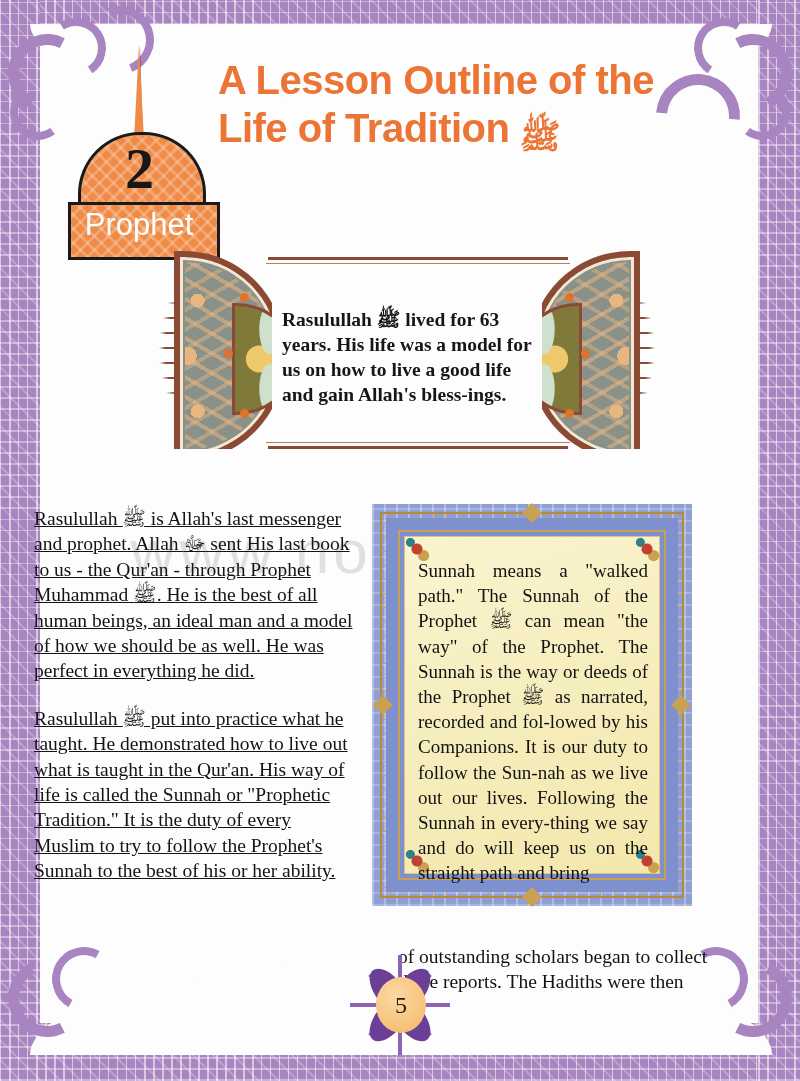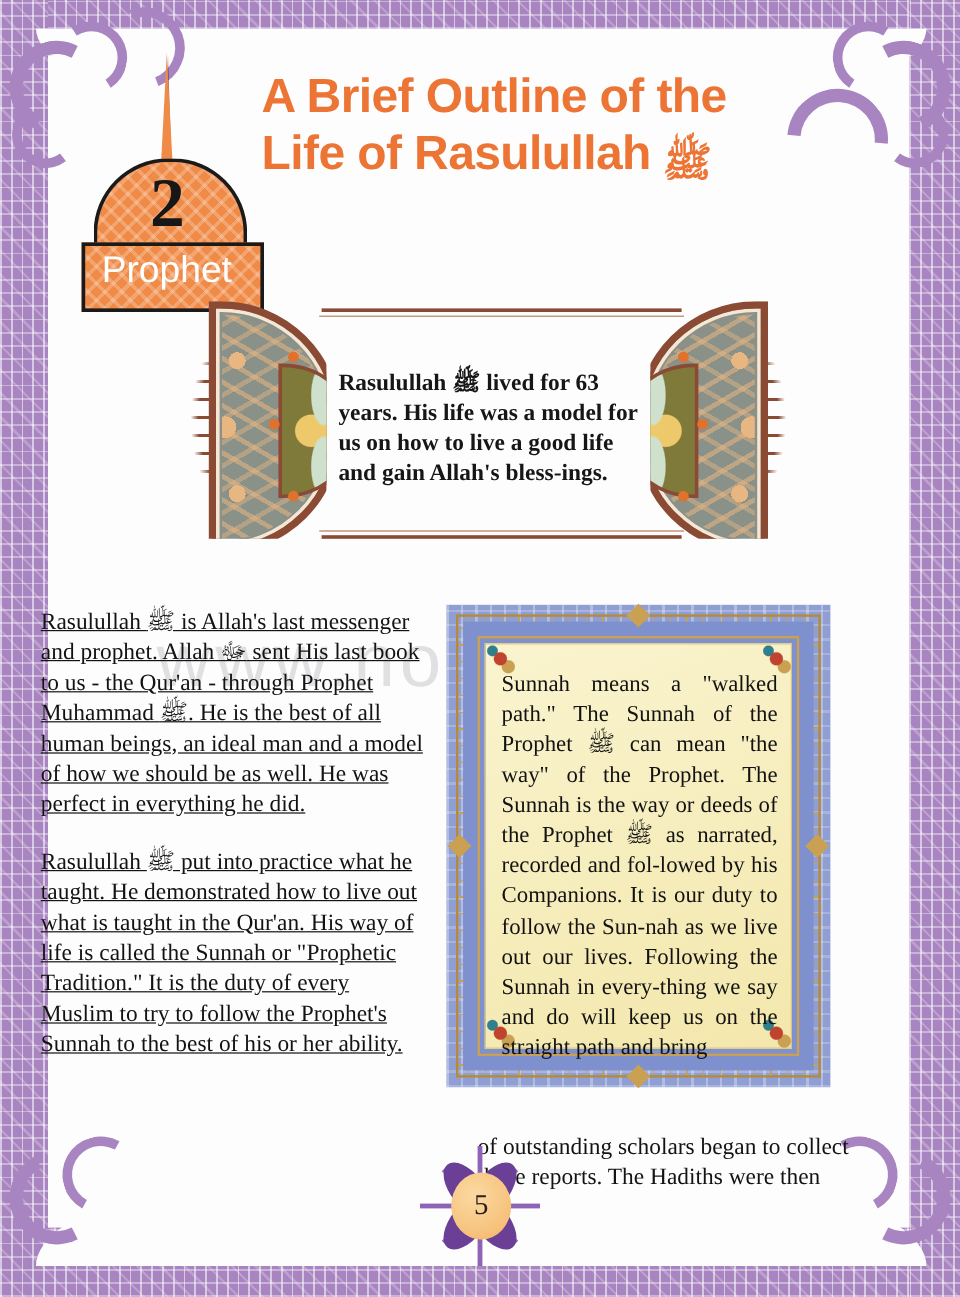--- a/index.html
+++ b/index.html
@@ -307,23 +307,23 @@
   <div id="lesson-badge">
     <div id="badge-spire-shadow"></div>
     <div id="badge-spire"></div>
     <div id="badge-dome"></div>
     <div id="badge-base"></div>
     <div id="badge-number">2</div>
     <div id="badge-word">Prophet</div>
   </div>
 
   <div id="title-block">
-    <div class="title-line" id="title-line-1">A Brief Outline of the</div>
+    <div class="title-line" id="title-line-1">A Lesson Outline of the</div>
     <div class="title-line" id="title-line-2">
-      <span>Life of Rasulullah</span><span id="pbuh-title">ﷺ</span>
+      <span>Life of Tradition</span><span id="pbuh-title">ﷺ</span>
     </div>
   </div>
 
   <div id="looking-ahead">
     <div id="la-frame"></div>
 
     <div class="la-medallion" id="la-med-left">
       <div class="med-frills"></div>
       <div class="med-body">
         <div class="med-core"></div>

